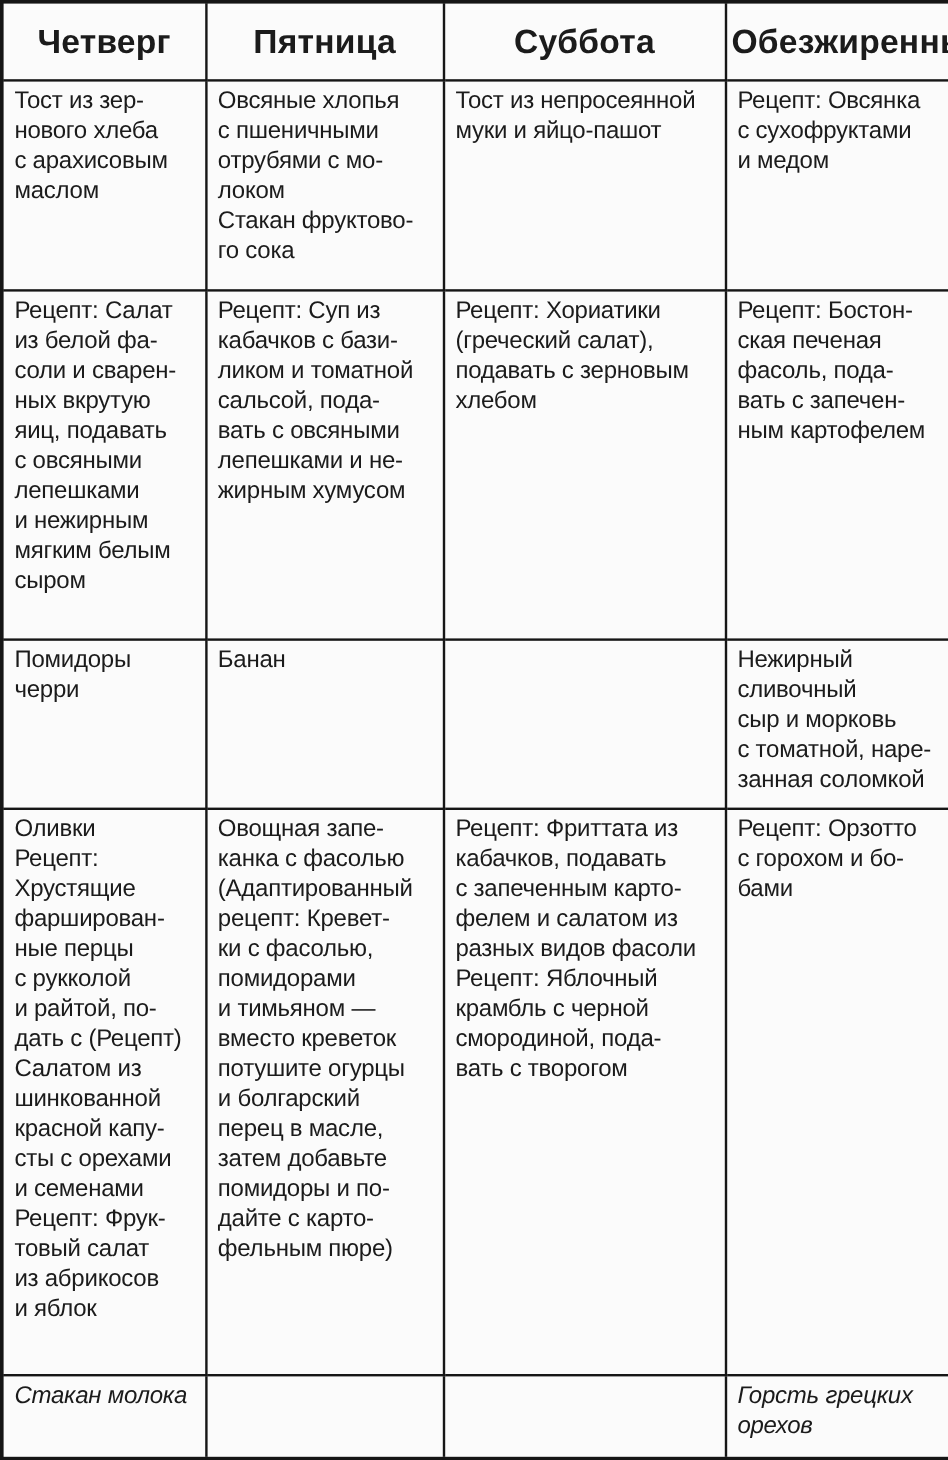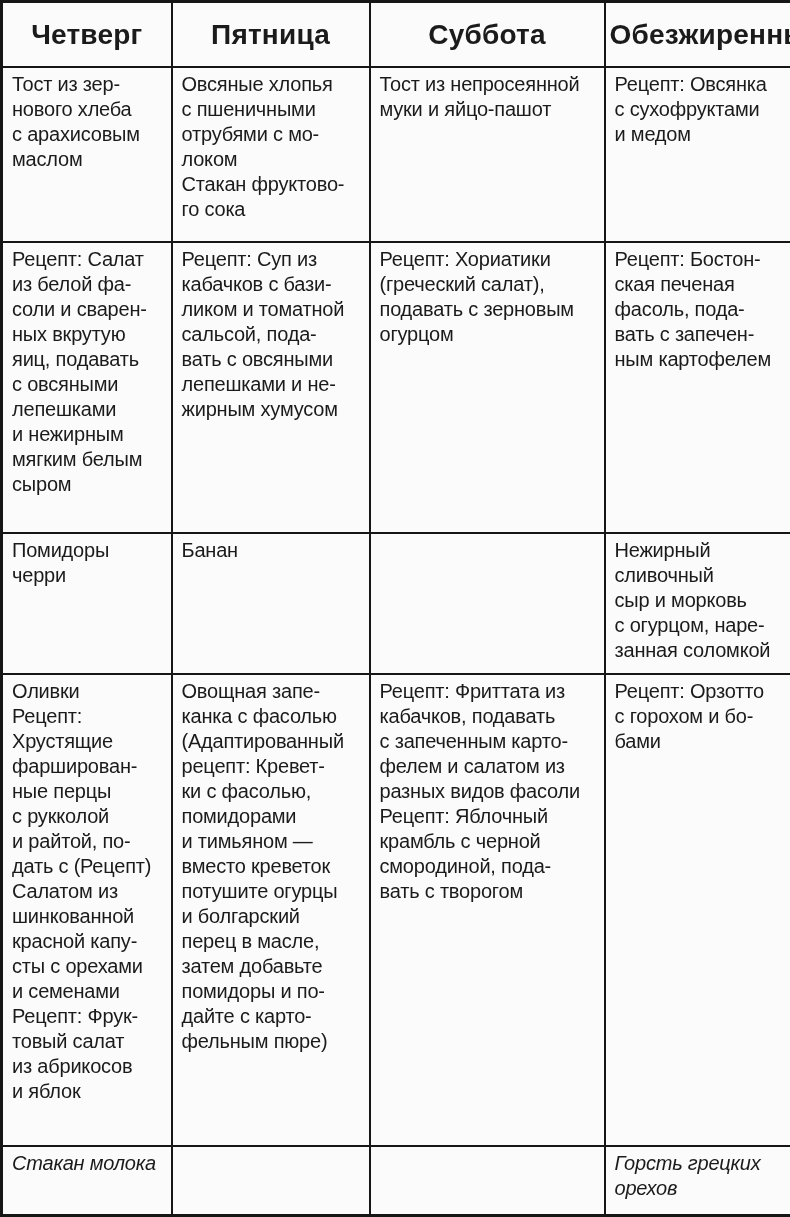--- a/index.html
+++ b/index.html
@@ -104,36 +104,36 @@
     <td class="cell">Рецепт: Суп из
 кабачков с бази-
 ликом и томатной
 сальсой, пода-
 вать с овсяными
 лепешками и не-
 жирным хумусом</td>
     <td class="cell">Рецепт: Хориатики
 (греческий салат),
 подавать с зерновым
-огурцом</td>
+хлебом</td>
     <td class="cell">Рецепт: Бостон-
 ская печеная
 фасоль, пода-
 вать с запечен-
 ным картофелем</td>
   </tr>
   <tr class="r-3">
     <td class="cell">Помидоры
 черри</td>
     <td class="cell">Банан</td>
     <td class="cell"></td>
     <td class="cell">Нежирный
 сливочный
 сыр и морковь
-с огурцом, наре-
+с томатной, наре-
 занная соломкой</td>
   </tr>
   <tr class="r-4">
     <td class="cell">Оливки
 Рецепт:
 Хрустящие
 фарширован-
 ные перцы
 с рукколой
 и райтой, по-

